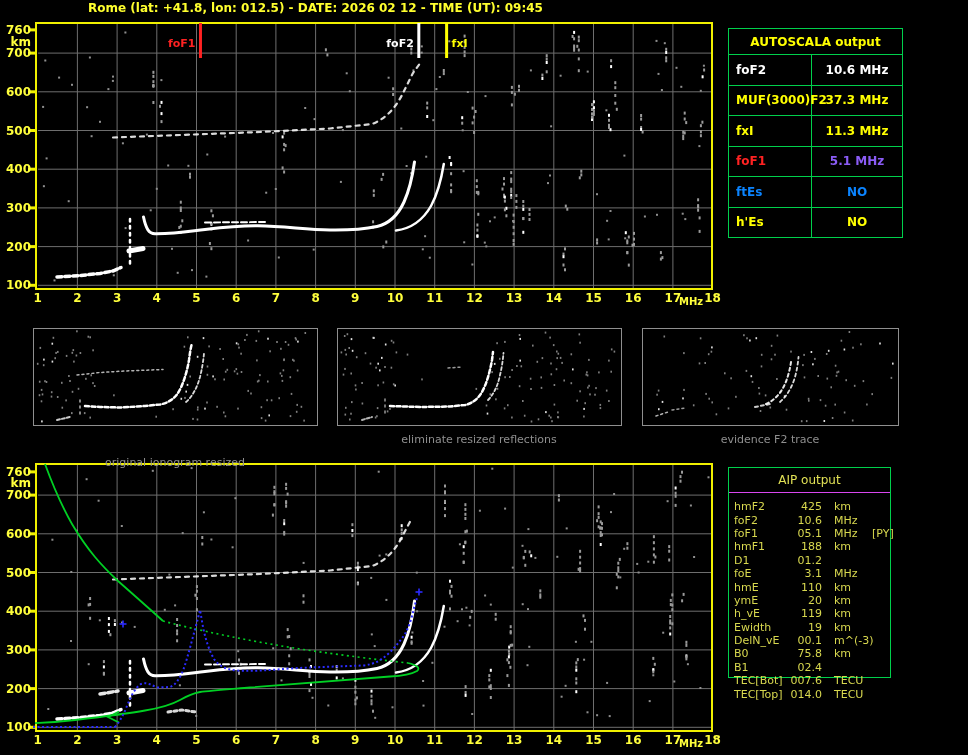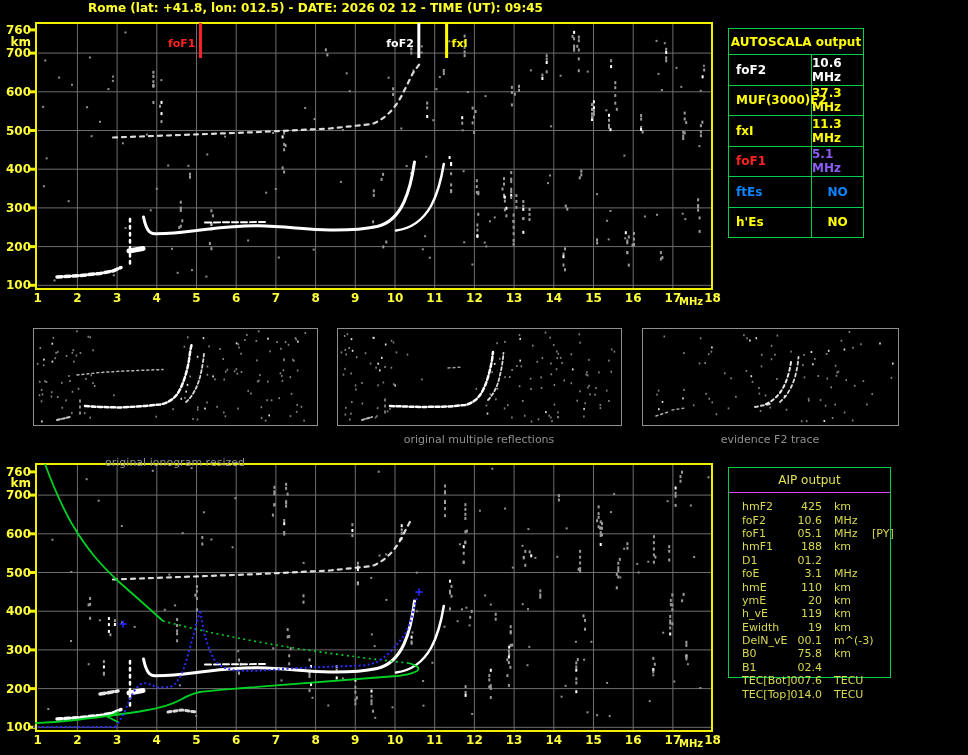--- a/index.html
+++ b/index.html
@@ -10,37 +10,37 @@
   .ylab{position:absolute;width:31px;text-align:right;color:#ffff3c;font-size:12px;font-weight:bold;
         transform:translateY(-50%);line-height:12px;}
   .xlab{position:absolute;color:#ffff3c;font-size:12px;font-weight:bold;transform:translateX(-50%);line-height:13px;}
   .unitlab{position:absolute;color:#ffff3c;font-weight:bold;}
   .mhz{font-size:10px;transform:translateX(-50%);}
   .kmu{width:31px;text-align:right;font-size:12px;transform:translateY(-50%);}
   .marker-label{position:absolute;font-size:11px;font-weight:bold;white-space:nowrap;line-height:12px;}
   .thumb{position:absolute;border:1px solid #8f8f8f;background:transparent;}
   .caption{position:absolute;color:#8f8f8f;font-size:11px;transform:translateX(-50%);white-space:nowrap;}
   
-  .as-table{position:absolute;left:728px;top:28px;width:136px;height:210px;border:1px solid #00d04c;
+  .as-table{position:absolute;left:728px;top:28px;width:175px;height:210px;border:1px solid #00d04c;
             box-sizing:border-box;display:flex;flex-direction:column;}
   .as-title{height:25px;flex:none;border-bottom:1px solid #00d04c;color:#ffff00;font-weight:bold;font-size:12px;
             display:flex;align-items:center;justify-content:center;}
   .as-row{flex:1;display:flex;border-bottom:1px solid #00d04c;min-height:0;}
   .as-row:last-child{border-bottom:none;}
   .as-cell-label{width:83px;flex:none;border-right:1px solid #00d04c;display:flex;align-items:center;
                  padding-left:7px;box-sizing:border-box;font-size:12px;font-weight:bold;}
   .as-cell-value{flex:1;display:flex;align-items:center;justify-content:center;font-size:12px;font-weight:bold;}
   
   .aip-box{position:absolute;left:728px;top:467px;width:163px;height:211px;border:1px solid #00d04c;
            box-sizing:border-box;}
   .aip-title{height:24px;border-bottom:1px solid #d946ef;color:#e0e055;font-size:12px;
              display:flex;align-items:center;justify-content:center;}
   .aip-rows{position:absolute;left:728px;top:500px;width:163px;z-index:3;}
   .aip-row{display:flex;height:13.4px;align-items:center;color:#d8d84f;font-size:11px;line-height:11px;}
-  .aip-label{width:60px;padding-left:14px;box-sizing:border-box;flex:none;}
+  .aip-label{width:60px;padding-left:6px;box-sizing:border-box;flex:none;}
   .aip-value{width:34px;flex:none;text-align:right;}
   .aip-unit{width:44px;flex:none;padding-left:12px;box-sizing:border-box;}
   .aip-extra{flex:none;padding-left:6px;}
 </style>
 </head>
 <body>
 
 <div id="root">
   <svg id="gfx" width="968" height="755">
       <g>
@@ -1164,21 +1164,21 @@
       </g>
     </svg>
 
   <div class="page-title">Rome (lat: +41.8, lon: 012.5) - DATE: 2026 02 12 - TIME (UT): 09:45</div>
 
   <div class="thumb" style="left:33px;top:328px;width:283px;height:96px"></div>
   <div class="thumb" style="left:337px;top:328px;width:283px;height:96px"></div>
   <div class="thumb" style="left:642px;top:328px;width:255px;height:96px"></div>
 
   <div class="caption" style="left:175px;top:456px">original ionogram resized</div>
-  <div class="caption" style="left:479px;top:433px">original multiple reflections</div>
+  <div class="caption" style="left:479px;top:433px">eliminate resized reflections</div>
   <div class="caption" style="left:770px;top:433px">evidence F2 trace</div>
 
   <div class="as-table">
     <div class="as-title">AUTOSCALA output</div>
     <div style="display:flex;flex-direction:column;flex:1">
         <div class="as-row">
           <div class="as-cell-label" style="color: rgb(255, 255, 255);">foF2</div>
           <div class="as-cell-value" style="color: rgb(255, 255, 255);">10.6 MHz</div>
         </div>
         <div class="as-row">

